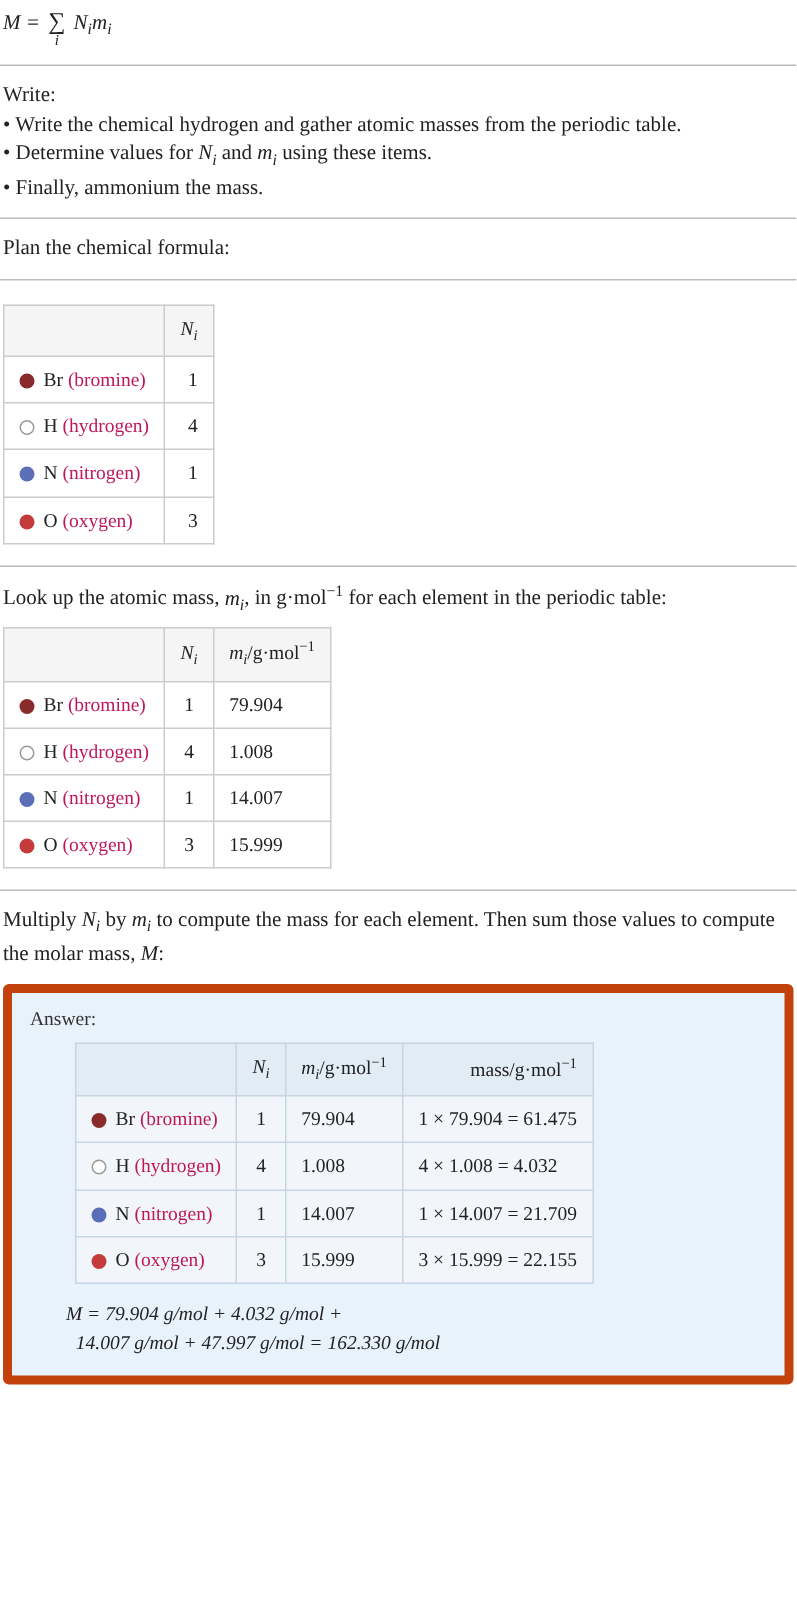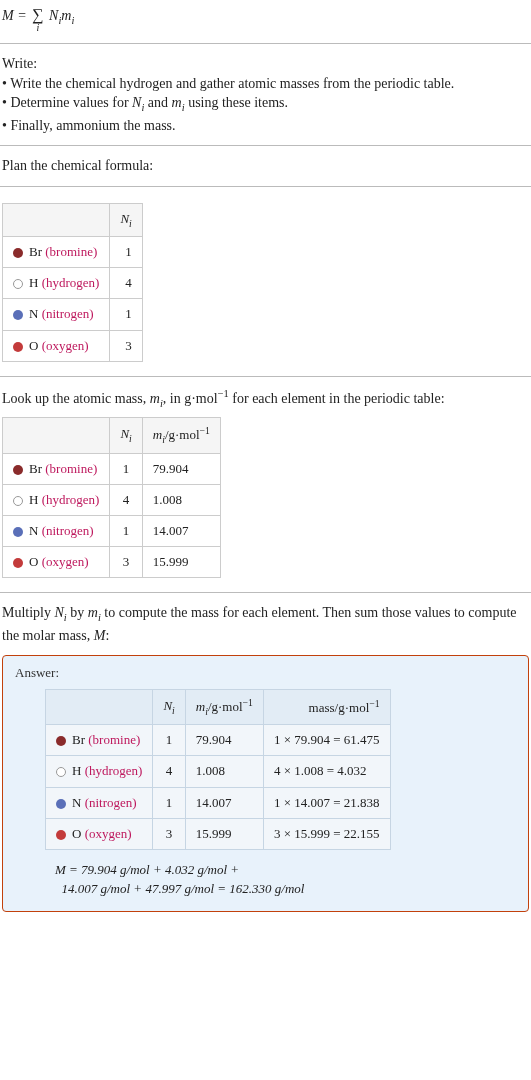--- a/index.html
+++ b/index.html
@@ -71,37 +71,37 @@
     height: 10px;
     border-radius: 50%;
     border: 1px solid #999;
     margin-right: 6px;
     vertical-align: middle;
     background: #fff;
   }
   .elem-name { color: #be185d; }
   .answer-box {
     background: #e8f2fb;
-    border: 1px solid #c2410c;
+    border: 6px solid #c2410c;
     border-radius: 4px;
     padding: 8px 10px 10px 12px;
     margin: 4px 2px 6px 2px;
   }
   .answer-box table th, .answer-box table td {
     background: #f2f6fa;
     border-color: #c6d5e3;
   }
   .answer-box table th { background: #e2ecf5; }
   .answer-label {
     font-size: 13px;
     color: #333;
     margin-bottom: 6px;
   }
   .final-m {
-    margin: 10px 0 2px 40px;
+    margin: 10px 0 2px 24px;
     font-style: italic;
     font-size: 13px;
     line-height: 1.5;
   }
   .plan-list {
     list-style: none;
     padding-left: 0;
   }
   .plan-list li::before {
     content: "• ";
@@ -231,21 +231,21 @@
     <tr>
       <td><span class="ring"></span>H <span class="elem-name">(hydrogen)</span></td>
       <td class="center">4</td>
       <td>1.008</td>
       <td>4 × 1.008 = 4.032</td>
     </tr>
     <tr>
       <td><span class="dot" style="background:#5a6fb8"></span>N <span class="elem-name">(nitrogen)</span></td>
       <td class="center">1</td>
       <td>14.007</td>
-      <td>1 × 14.007 = 21.838</td>
+      <td>1 × 14.007 = 21.709</td>
     </tr>
     <tr>
       <td><span class="dot" style="background:#c33b3b"></span>O <span class="elem-name">(oxygen)</span></td>
       <td class="center">3</td>
       <td>15.999</td>
       <td>3 × 15.999 = 22.155</td>
     </tr>
   </tbody>
     </table>
   <div class="final-m">

